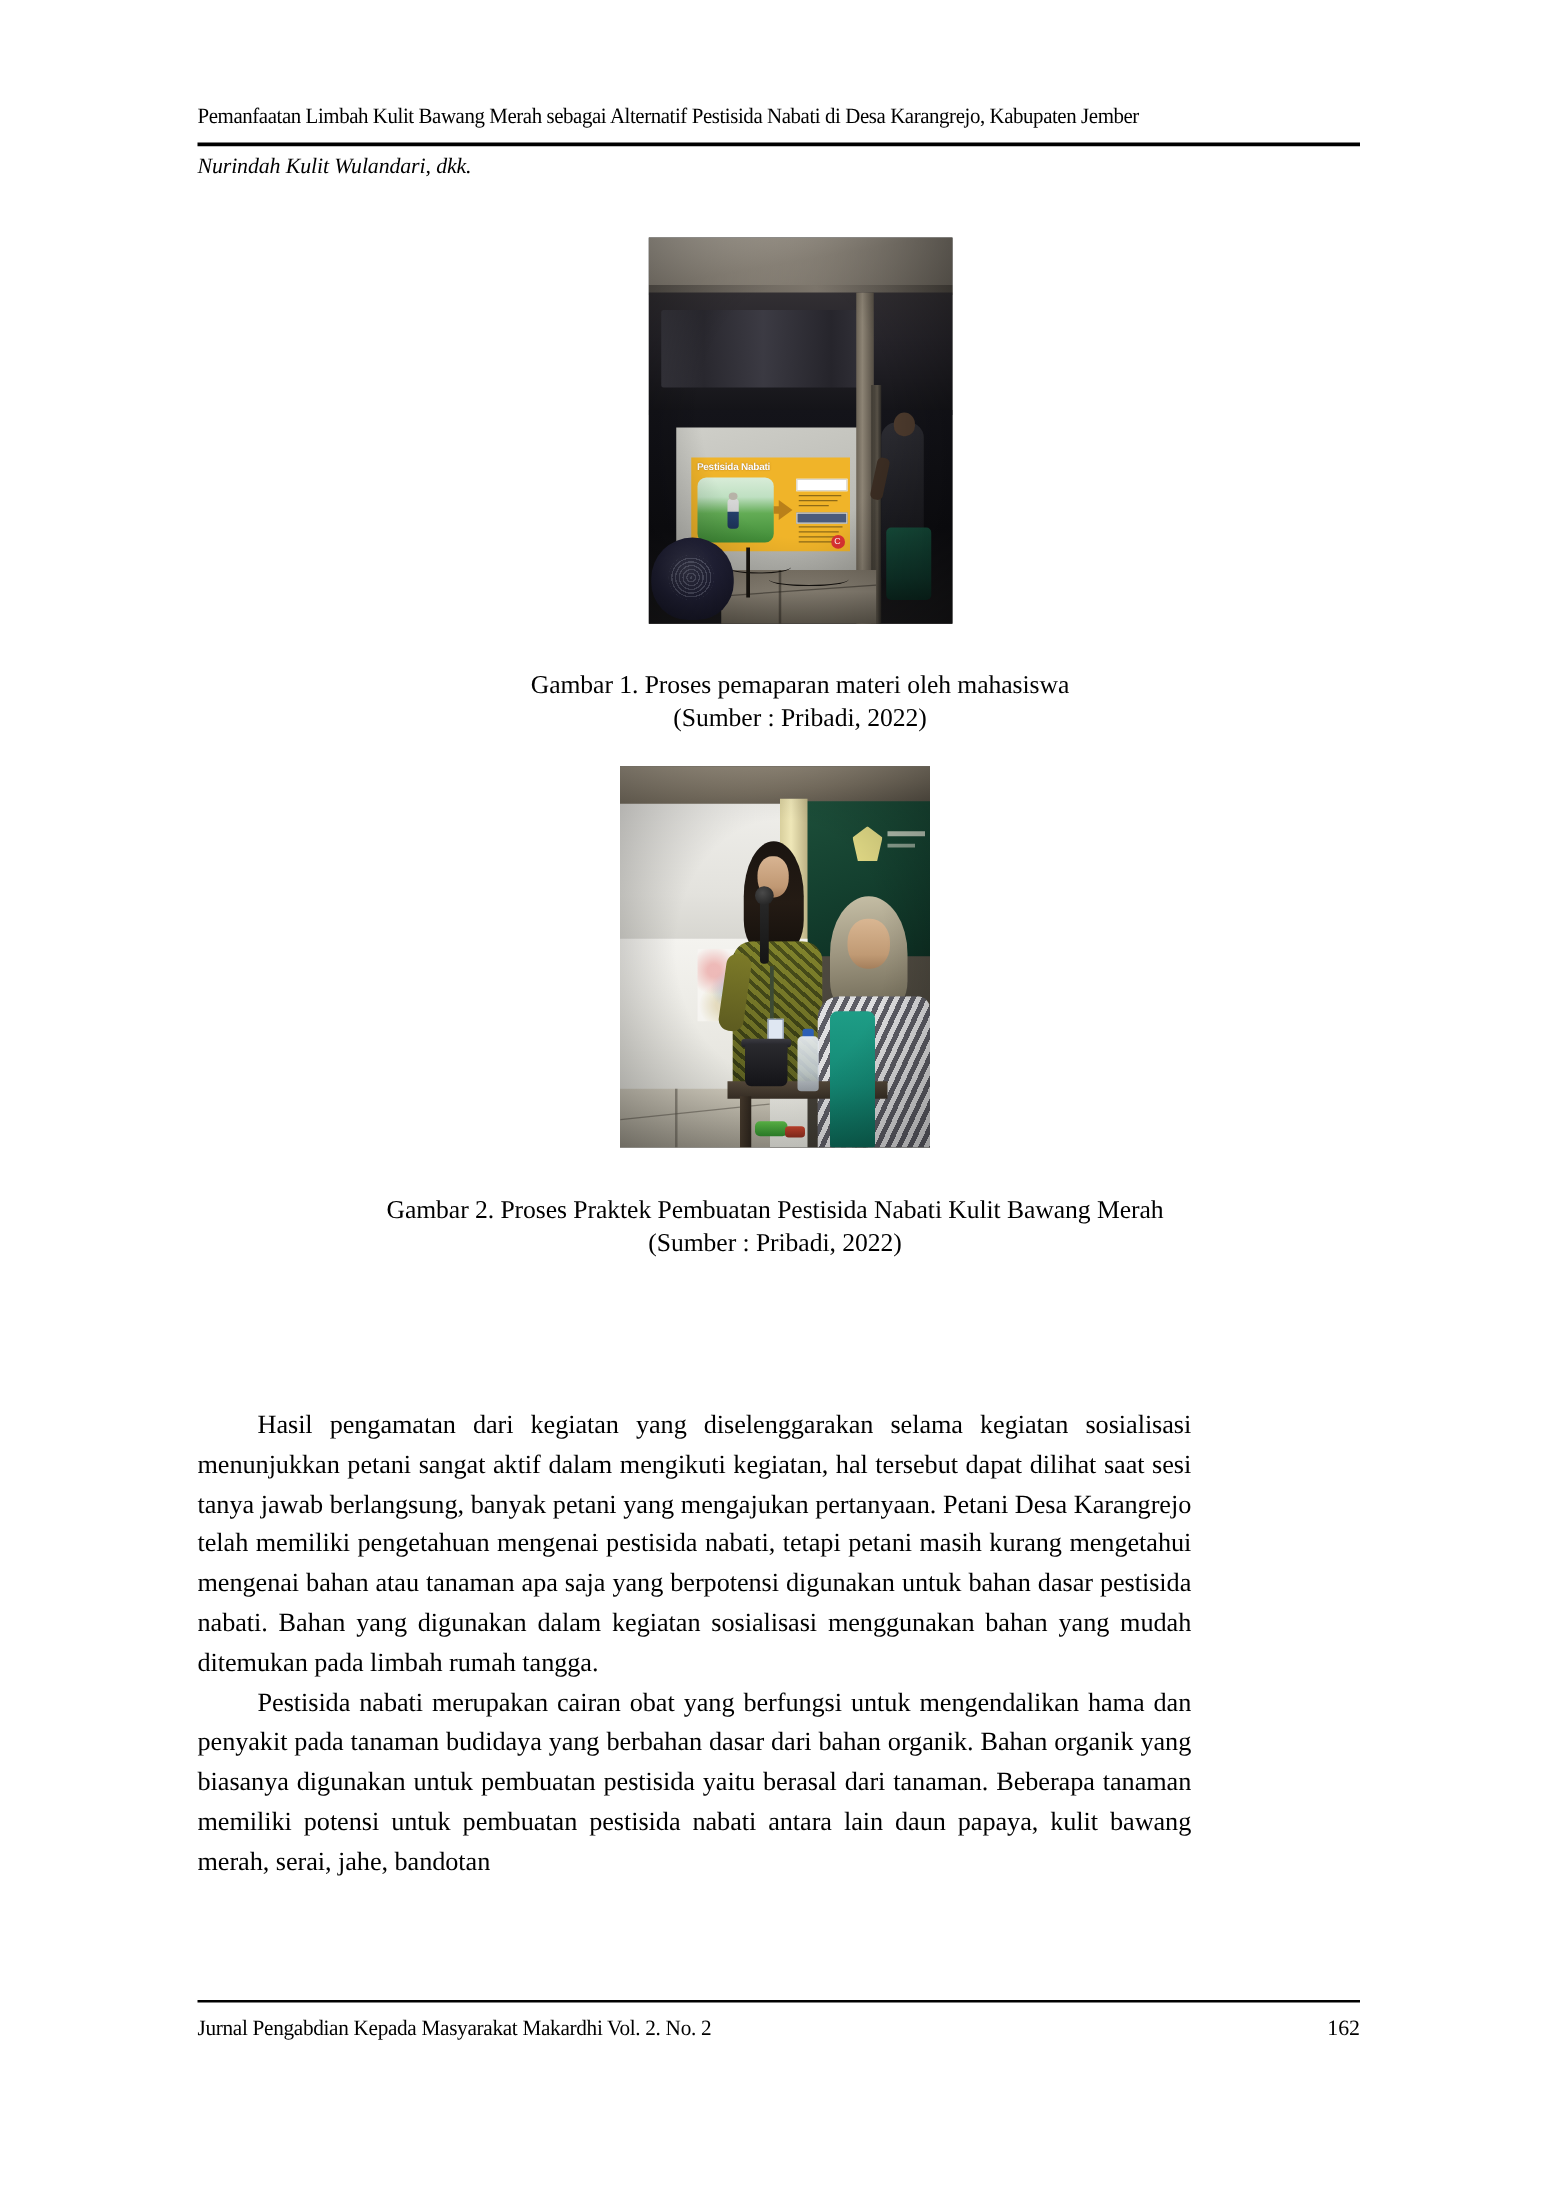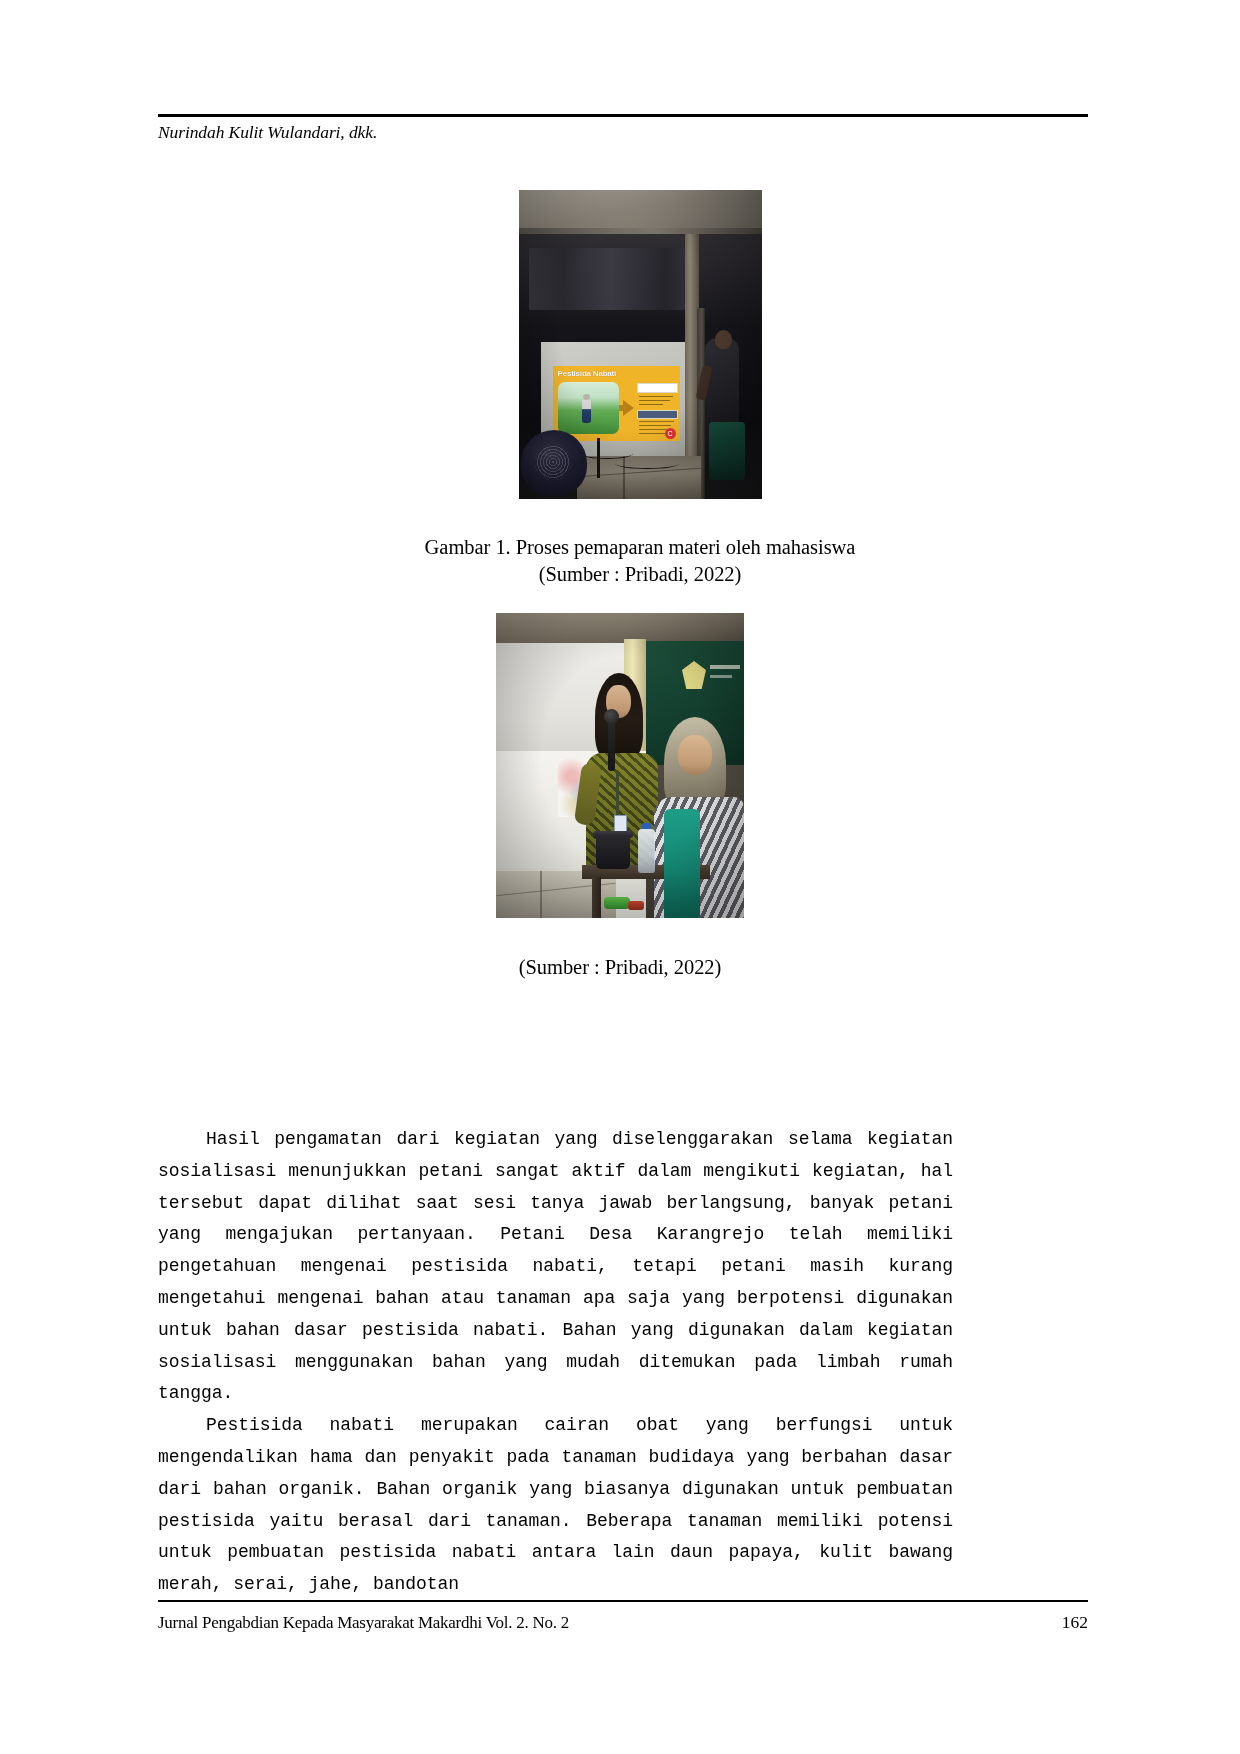--- a/index.html
+++ b/index.html
@@ -91,29 +91,28 @@
   #caption-2 { margin-top: 32px; }
 
   
   .body-area {
     position: absolute;
     left: 158px;
     top: 1124px;
     width: 795px;
   }
   .body-par {
-    font-size: 18px;
+    font-size: 21px;
     line-height: 31.8px;
     text-align: justify;
     text-justify: inter-word;
     text-indent: 48px;
     margin: 0;
     letter-spacing: -0.05px;
     hyphens: none;
-    font-family: Liberation Mono, monospace;
   }
 
   
   .footer-rule {
     position: absolute;
     left: 158px;
     top: 1600px;
     width: 930px;
     height: 1.6px;
     background: #000000;
@@ -487,20 +486,23 @@
     background: radial-gradient(ellipse at 52% 48%, rgba(0,0,0,0) 46%, rgba(0,0,0,.32) 100%);
     pointer-events: none;
     z-index: 20;
   }
 </style>
 </head>
 <body>
 
 <div class="page">
 
+  <div class="running-head">
+    <div class="running-head-title">Pemanfaatan Limbah Kulit Bawang Merah sebagai Alternatif Pestisida Nabati  di Desa Karangrejo, Kabupaten Jember</div>
+  </div>
   <div class="header-rule"></div>
   <div class="running-head-author">Nurindah Kulit Wulandari, dkk.</div>
 
   <div class="figure-block" id="figure-1">
 
     <div class="photo-frame" id="photo-1">
       <div class="p1-ceiling"></div>
       <div class="p1-ceiling-beam"></div>
       <div class="p1-darkband"></div>
       <div class="p1-curtain"></div>
@@ -593,20 +595,21 @@
       <div class="p2-pot"></div>
       <div class="p2-bottle-cap"></div>
       <div class="p2-bottle"></div>
       <div class="p2-green-item"></div>
       <div class="p2-red-item"></div>
 
       <div class="p2-vignette"></div>
     </div>
 
     <div class="caption" id="caption-2">
+      <div>Gambar 2. Proses Praktek Pembuatan Pestisida Nabati Kulit Bawang Merah</div>
       <div>(Sumber : Pribadi, 2022)</div>
     </div>
   </div>
 
   <div class="body-area">
     <p class="body-par">Hasil pengamatan dari kegiatan yang diselenggarakan selama kegiatan sosialisasi menunjukkan petani sangat aktif dalam mengikuti kegiatan, hal tersebut dapat dilihat saat sesi tanya jawab berlangsung, banyak petani yang mengajukan pertanyaan. Petani Desa Karangrejo telah memiliki pengetahuan mengenai pestisida nabati, tetapi petani masih kurang mengetahui mengenai bahan atau tanaman apa saja yang berpotensi digunakan untuk bahan dasar pestisida nabati. Bahan yang digunakan dalam kegiatan sosialisasi menggunakan bahan yang mudah ditemukan pada limbah rumah tangga.</p>
     <p class="body-par">Pestisida nabati merupakan cairan obat yang berfungsi untuk mengendalikan hama dan penyakit pada tanaman budidaya yang berbahan dasar dari bahan organik. Bahan organik yang biasanya digunakan untuk pembuatan pestisida yaitu berasal dari tanaman. Beberapa tanaman memiliki potensi untuk pembuatan pestisida nabati antara lain daun papaya, kulit bawang merah, serai, jahe, bandotan</p>
   </div>
 
   <div class="footer-rule"></div>

